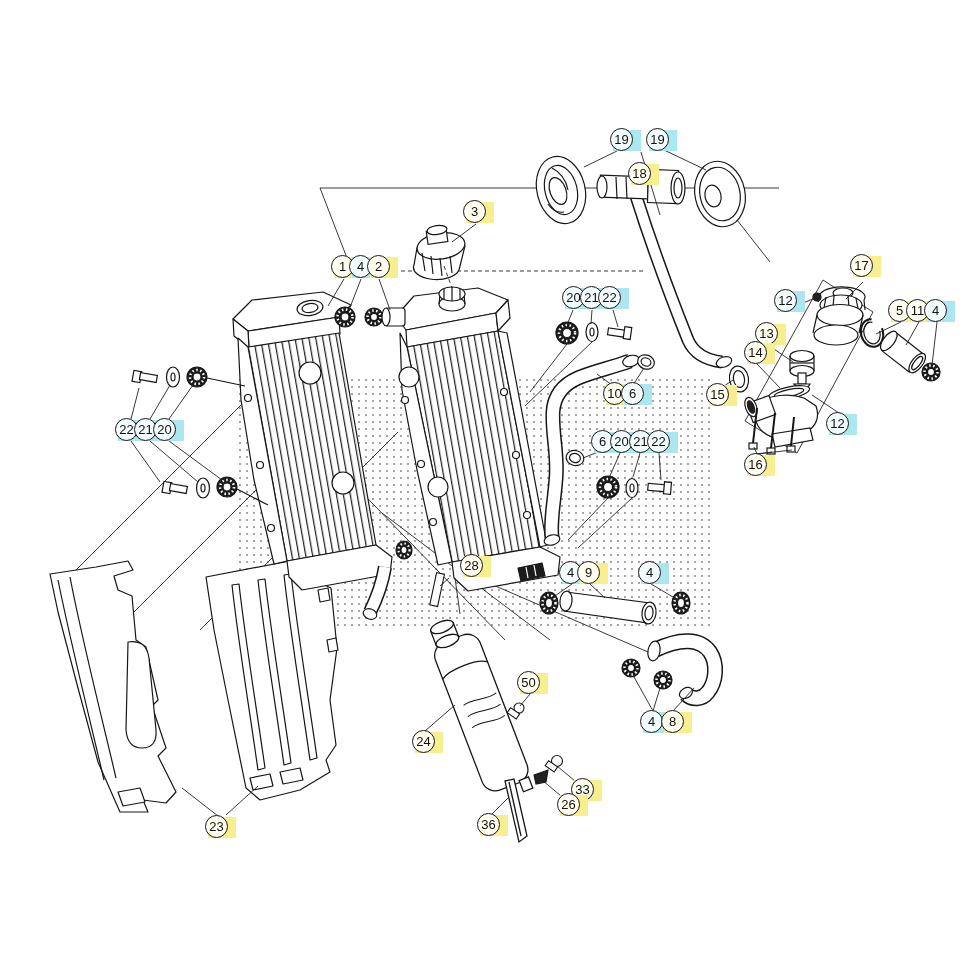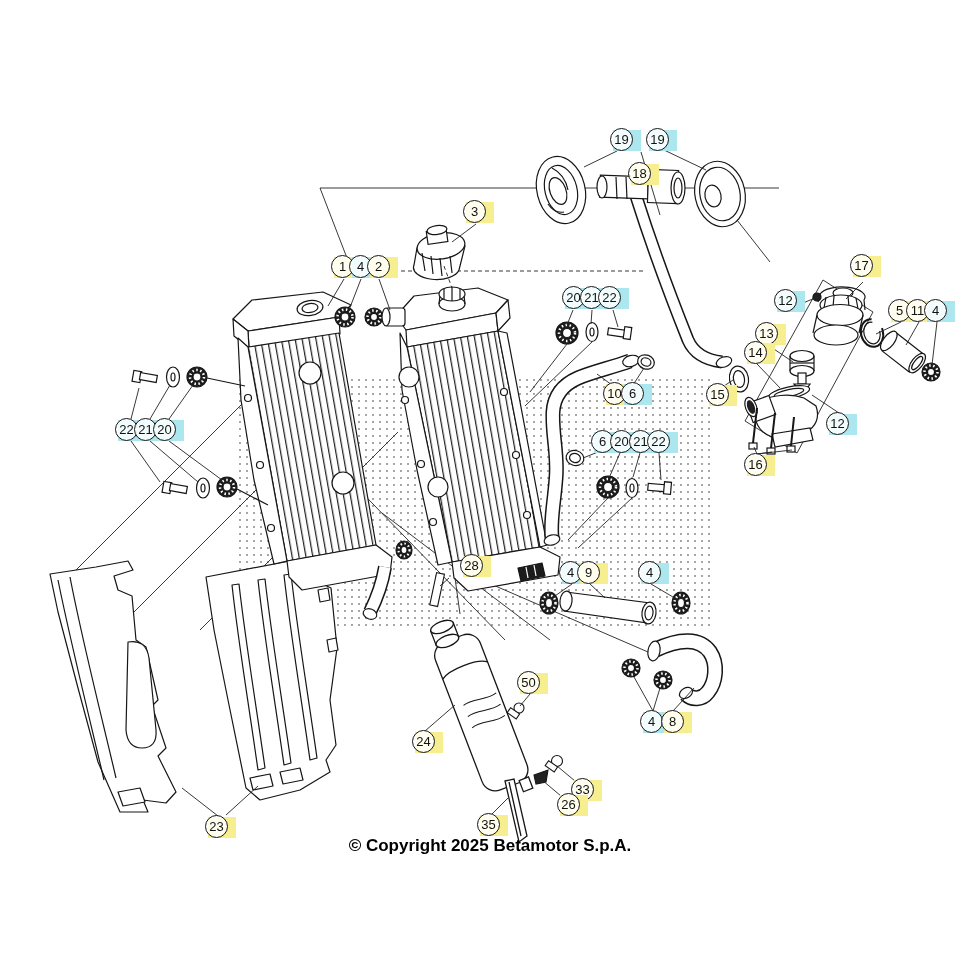--- a/index.html
+++ b/index.html
@@ -527,22 +527,21 @@
       <div class="callout" style="left: 571px; top: 778px;">
         <i class="hl" style="background: rgb(246, 238, 143);"></i>
         <b class="circ">33</b>
       </div>
       <div class="callout" style="left: 557px; top: 793px;">
         <i class="hl" style="background: rgb(246, 238, 143);"></i>
         <b class="circ">26</b>
       </div>
       <div class="callout" style="left: 477px; top: 813px;">
         <i class="hl" style="background: rgb(246, 238, 143);"></i>
-        <b class="circ">35</b>
+        <b class="circ">36</b>
       </div>
       <div class="callout" style="left: 205px; top: 815px;">
         <i class="hl" style="background: rgb(246, 238, 143);"></i>
         <b class="circ">23</b>
       </div>
     </div>
 
-<div id="copyright">© Copyright 2025 Betamotor S.p.A.</div>
 </div>
 
 </body></html>

